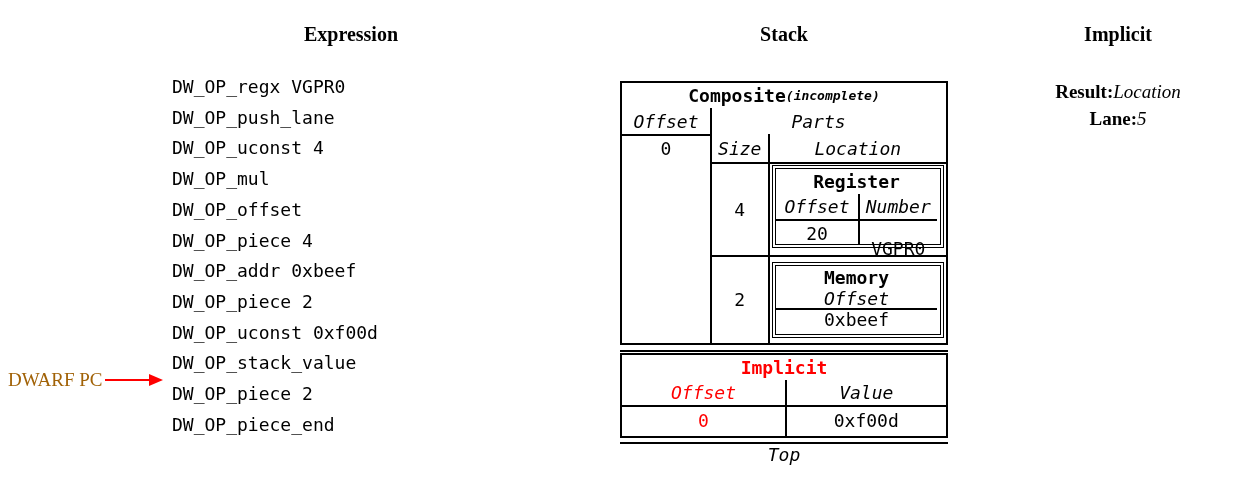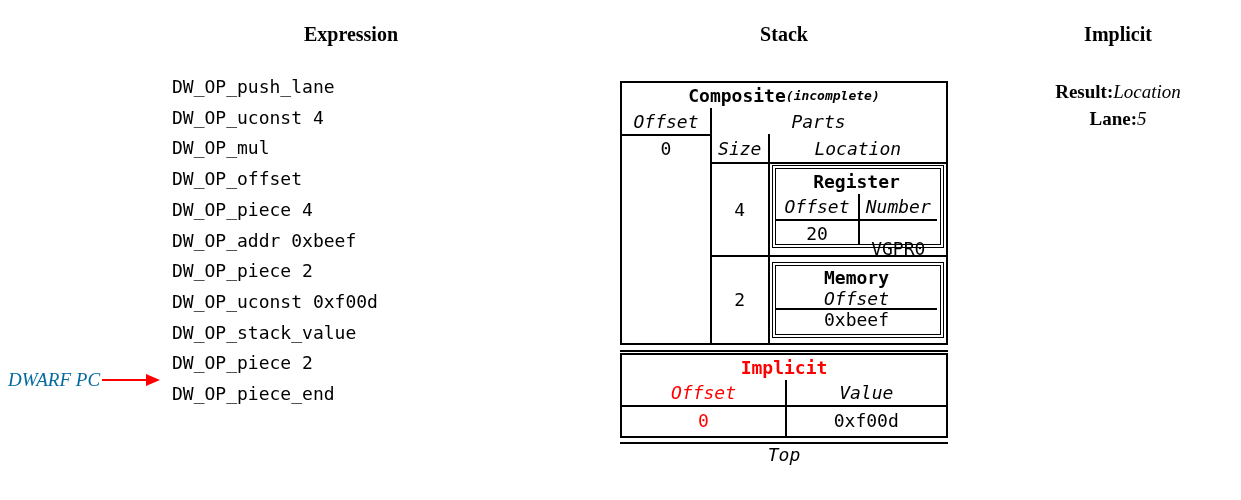--- a/index.html
+++ b/index.html
@@ -11,21 +11,21 @@
     font-family:"Liberation Serif",serif;font-weight:bold;font-size:20px;white-space:nowrap;}
   .hdr-expression{left:351px;}
   .hdr-stack{left:784px;}
   .hdr-context{left:1118px;}
 
   
   .expression-list{position:absolute;left:172px;top:72px;font-size:18px;line-height:30.7px;white-space:pre;}
 
   
   .dwarf-pc{position:absolute;left:8px;top:368px;display:flex;align-items:center;height:24px;}
-  .dp-label{font-family:"Liberation Serif",serif;font-size:19px;color:#0369a1;white-space:nowrap;font-style:italic;}
+  .dp-label{font-family:"Liberation Serif",serif;font-size:19px;color:#a16207;white-space:nowrap;}
   .dp-line{width:44px;height:2px;background:#ff0000;margin-left:2px;}
   .dp-head{width:0;height:0;border-left:14px solid #ff0000;border-top:6px solid transparent;border-bottom:6px solid transparent;}
 
   
   .stack{position:absolute;left:620px;top:81px;width:328px;height:410px;font-size:18px;padding-left:10px;}
   .entry{position:absolute;box-sizing:border-box;border:2px solid #000;background:#fff;}
   .composite{left:0;top:0;width:328px;height:264px;}
   .implicit{left:0;top:272px;width:328px;height:85px;}
   .sep{position:absolute;left:0;width:328px;height:1.5px;background:#000;}
   .sep1{top:269px;}
@@ -94,21 +94,21 @@
 </style>
 </head>
 <body>
 
 <div class="canvas">
 
   <div class="col-header hdr-expression">Expression</div>
   <div class="col-header hdr-stack">Stack</div>
   <div class="col-header hdr-context">Implicit</div>
 
-  <div class="expression-list"><div>DW_OP_push_lane</div><div>DW_OP_uconst 4</div><div>DW_OP_mul</div><div>DW_OP_offset</div><div>DW_OP_piece 4</div><div>DW_OP_addr 0xbeef</div><div>DW_OP_piece 2</div><div>DW_OP_uconst 0xf00d</div><div>DW_OP_stack_value</div><div>DW_OP_piece 2</div><div>DW_OP_piece_end</div></div>
+  <div class="expression-list"><div>DW_OP_regx VGPR0</div><div>DW_OP_push_lane</div><div>DW_OP_uconst 4</div><div>DW_OP_mul</div><div>DW_OP_offset</div><div>DW_OP_piece 4</div><div>DW_OP_addr 0xbeef</div><div>DW_OP_piece 2</div><div>DW_OP_uconst 0xf00d</div><div>DW_OP_stack_value</div><div>DW_OP_piece 2</div><div>DW_OP_piece_end</div></div>
 
   <div class="dwarf-pc">
     <span class="dp-label">DWARF PC</span>
     <span class="dp-line"></span>
     <span class="dp-head"></span>
   </div>
 
   <div class="stack">
 
     <div class="entry composite">

